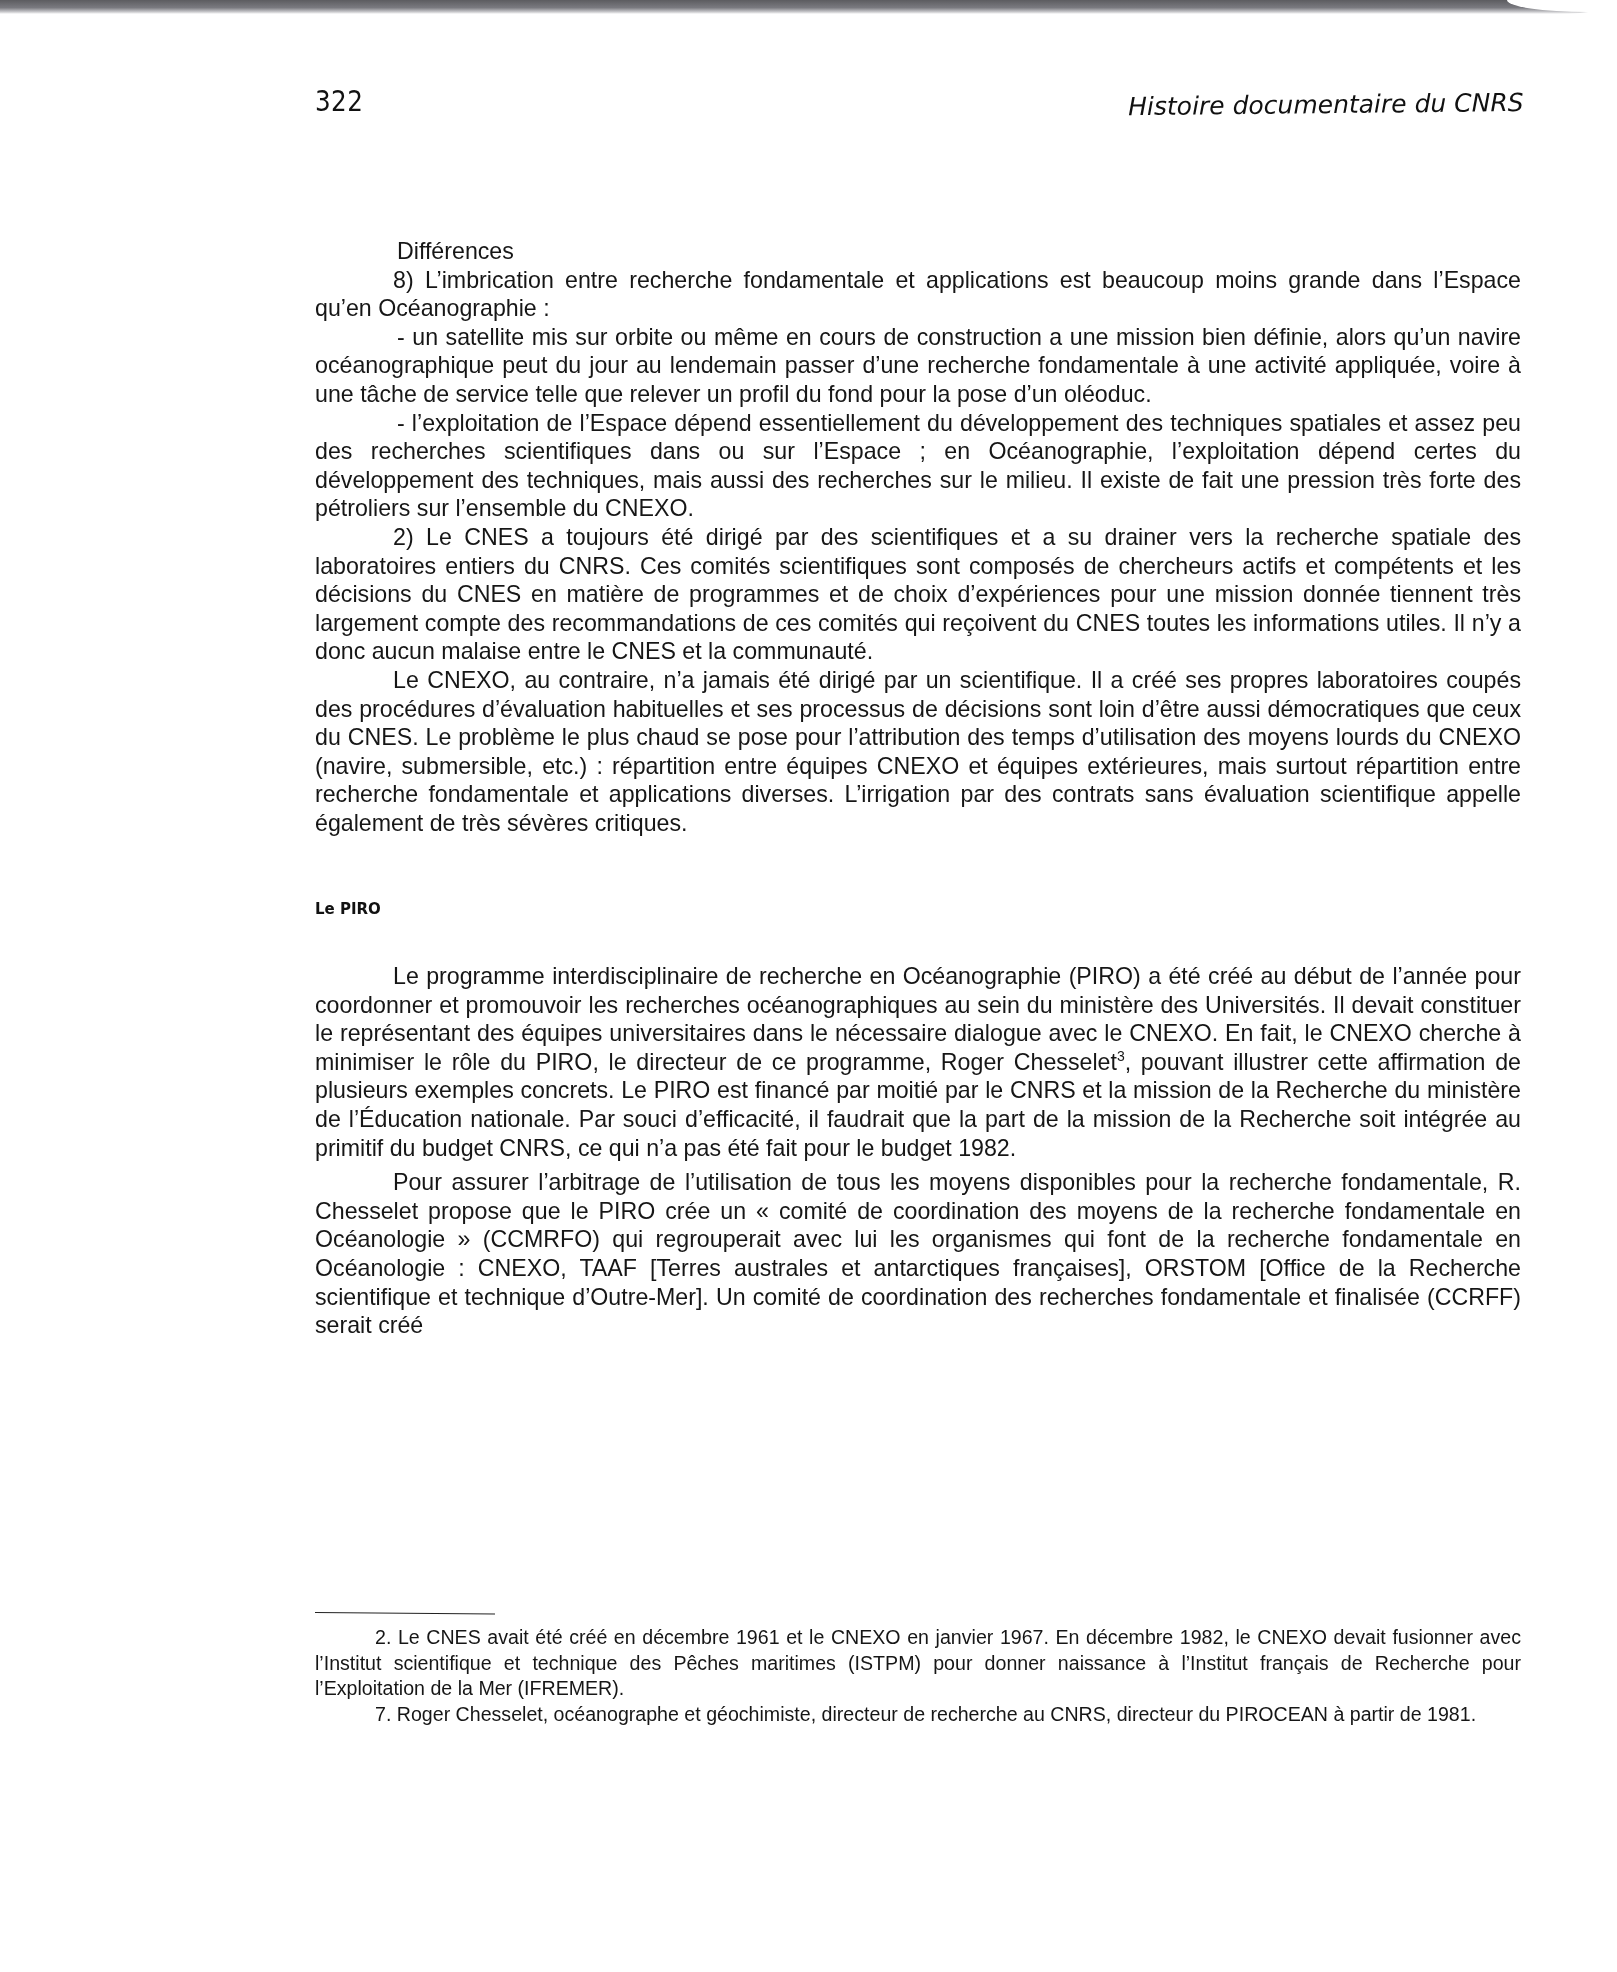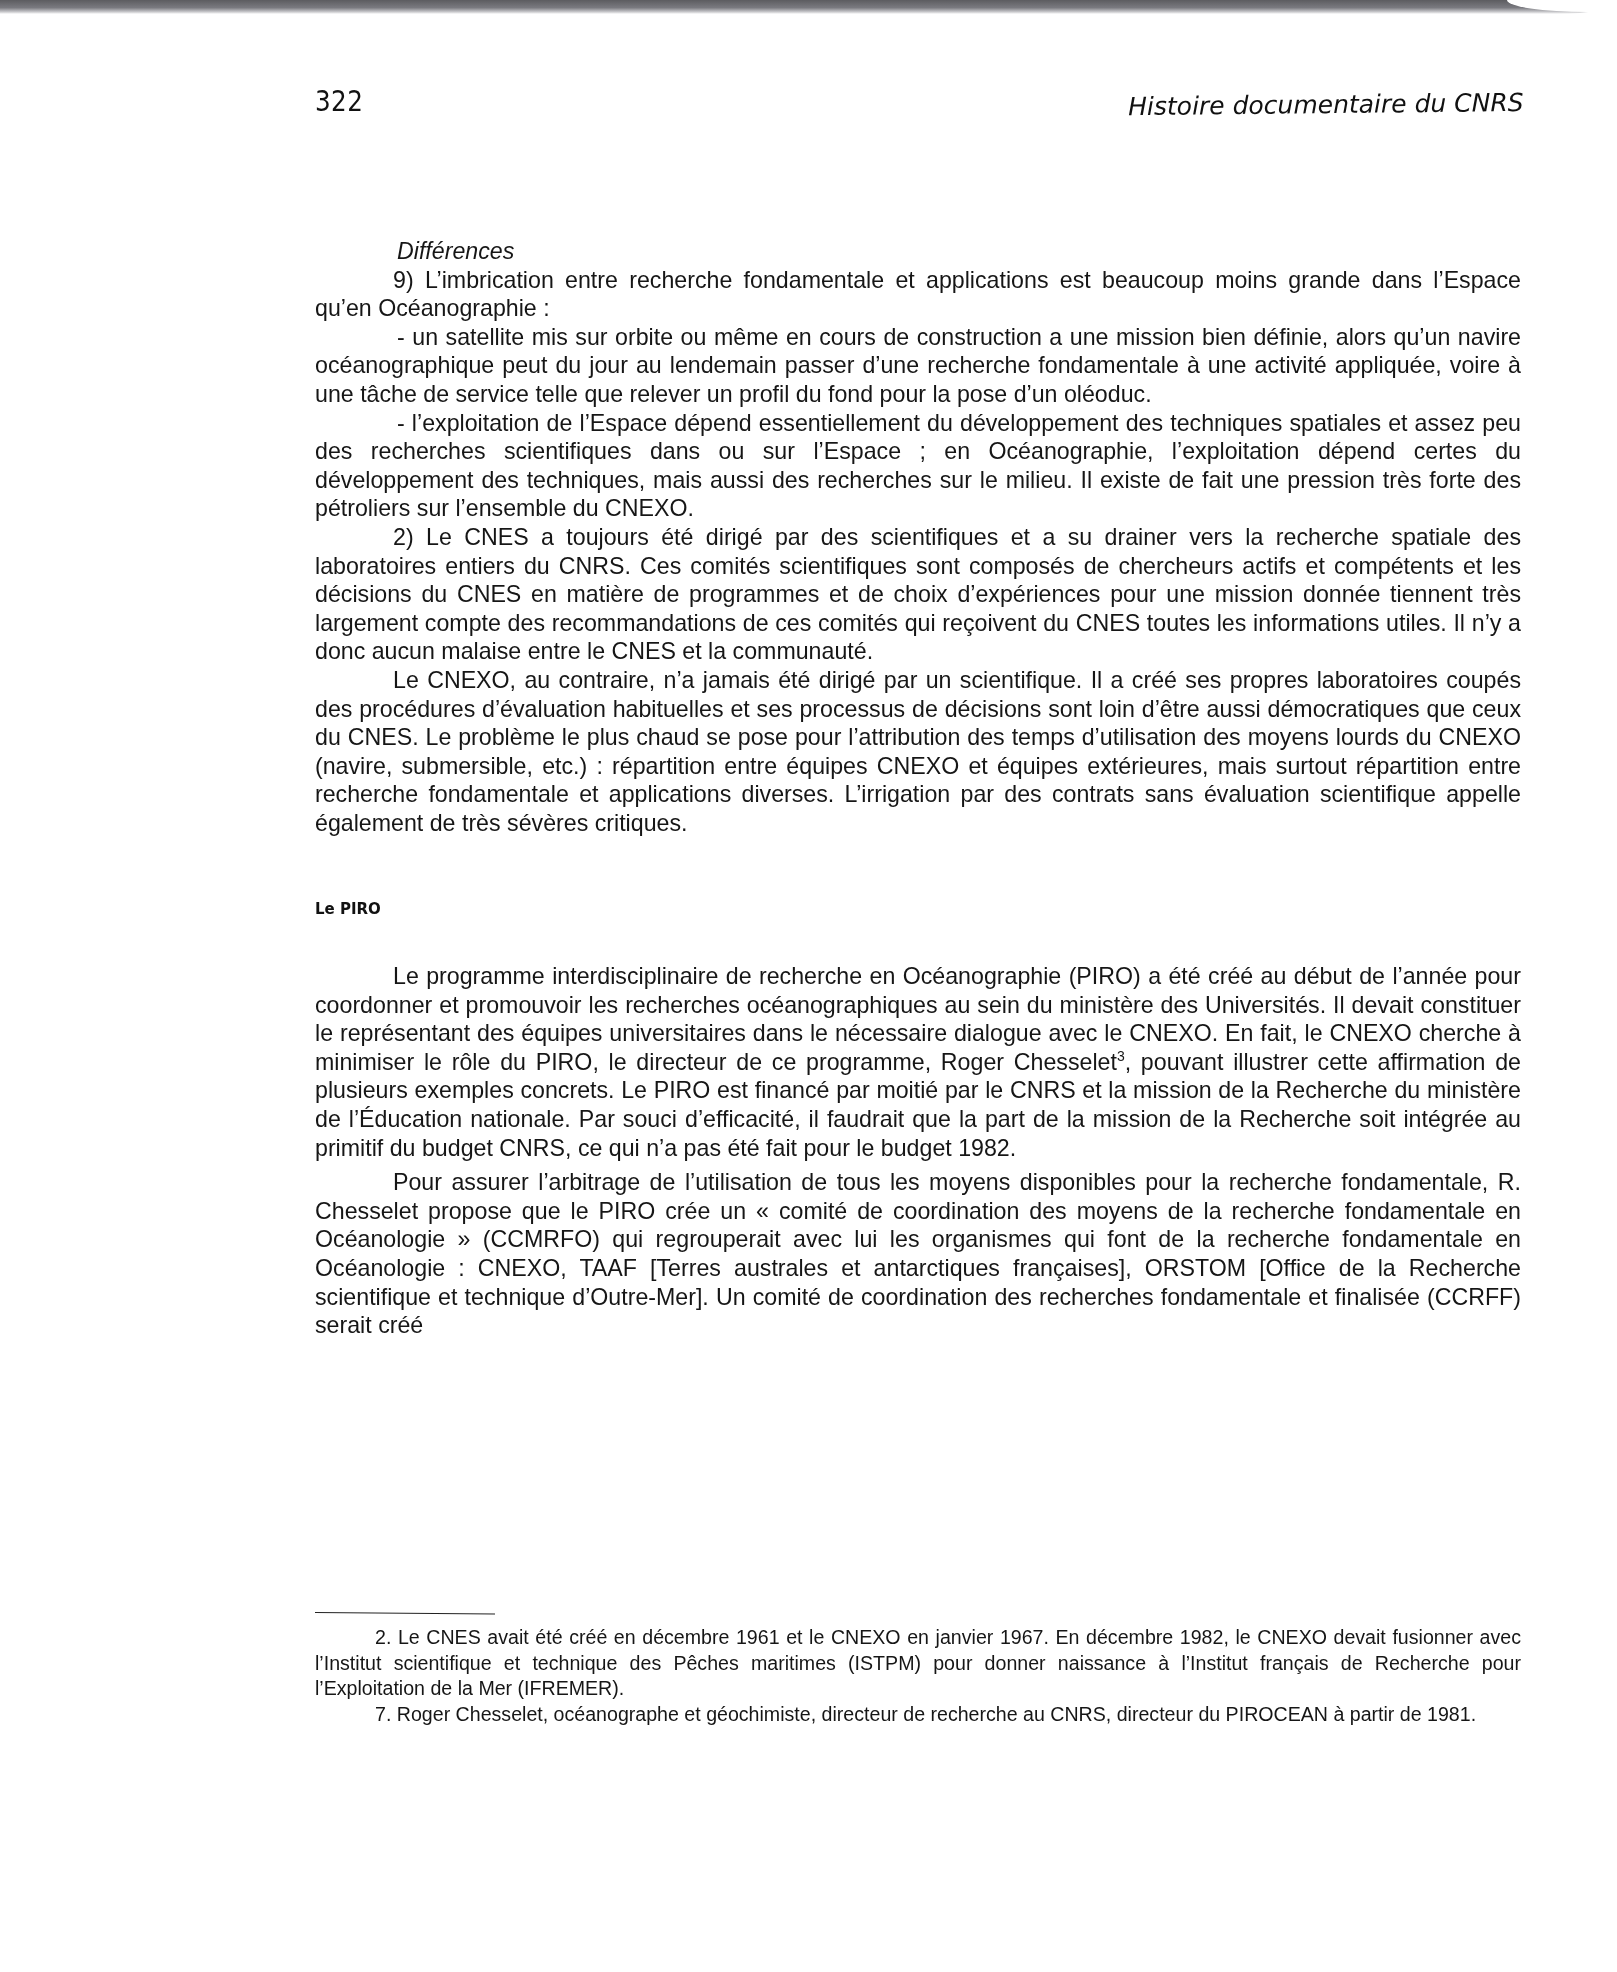--- a/index.html
+++ b/index.html
@@ -71,21 +71,20 @@
     }
     .body-text p {
       margin: 0;
       text-align: justify;
       text-align-last: left;
     }
     .indent { text-indent: 78px; }
     .dash-indent { text-indent: 82px; }
     .gap-small { height: 19px; }
     .italic-heading {
-      font-style: italic;
       padding-left: 82px;
       margin: 0;
     }
     .section-heading {
       font-family: "DejaVu Sans", sans-serif;
       font-weight: bold;
       font-size: 15px;
       margin: 0;
       color: #111;
     }
@@ -122,21 +121,21 @@
   <div class="running-head">
     <span class="page-number">322</span>
     <span class="book-title">Histoire documentaire du CNRS</span>
   </div>
 
   <div class="body-text">
 
     <div class="gap-small"></div>
 
     <p class="italic-heading">Différences</p>
-    <p class="indent">9) L’imbrication entre recherche fondamentale et applications est beaucoup moins grande dans l’Espace qu’en Océanographie :</p>
+    <p class="indent">8) L’imbrication entre recherche fondamentale et applications est beaucoup moins grande dans l’Espace qu’en Océanographie :</p>
     <p class="dash-indent">- un satellite mis sur orbite ou même en cours de construction a une mission bien définie, alors qu’un navire océanographique peut du jour au lendemain passer d’une recherche fondamentale à une activité appliquée, voire à une tâche de service telle que relever un profil du fond pour la pose d’un oléoduc.</p>
     <p class="dash-indent">- l’exploitation de l’Espace dépend essentiellement du développement des techniques spatiales et assez peu des recherches scientifiques dans ou sur l’Espace ; en Océanographie, l’exploitation dépend certes du développement des techniques, mais aussi des recherches sur le milieu. Il existe de fait une pression très forte des pétroliers sur l’ensemble du CNEXO.</p>
     <p class="indent">2) Le CNES a toujours été dirigé par des scientifiques et a su drainer vers la recherche spatiale des laboratoires entiers du CNRS. Ces comités scientifiques sont composés de chercheurs actifs et compétents et les décisions du CNES en matière de programmes et de choix d’expériences pour une mission donnée tiennent très largement compte des recommandations de ces comités qui reçoivent du CNES toutes les informations utiles. Il n’y a donc aucun malaise entre le CNES et la communauté.</p>
     <p class="indent">Le CNEXO, au contraire, n’a jamais été dirigé par un scientifique. Il a créé ses propres laboratoires coupés des procédures d’évaluation habituelles et ses processus de décisions sont loin d’être aussi démocratiques que ceux du CNES. Le problème le plus chaud se pose pour l’attribution des temps d’utilisation des moyens lourds du CNEXO (navire, submersible, etc.) : répartition entre équipes CNEXO et équipes extérieures, mais surtout répartition entre recherche fondamentale et applications diverses. L’irrigation par des contrats sans évaluation scientifique appelle également de très sévères critiques.</p>
 
     <div style="height:58px"></div>
 
     <p class="section-heading">Le PIRO</p>
 
     <div style="height:38px"></div>

